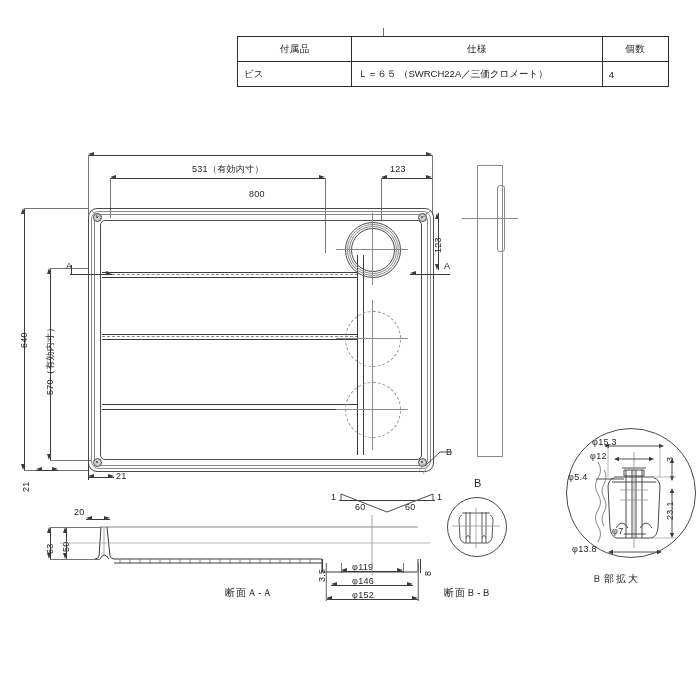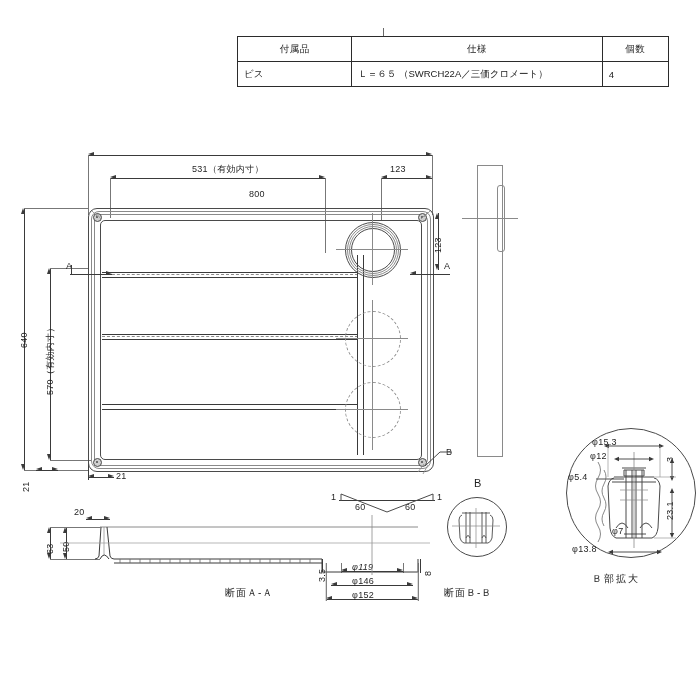--- a/index.html
+++ b/index.html
@@ -234,21 +234,21 @@
 
   <div class="ln vl" style="left:322px;top:559px;height:13px;"></div>
   <div class="lbl rot" style="left:318px;top:582px;">3.5</div>
 
   <div class="ln vl" style="left:420px;top:559px;height:14px;"></div>
   <div class="lbl rot" style="left:424px;top:576px;">8</div>
 
   <div class="ln hl" style="left:341px;top:571px;width:62px;"></div>
   <div class="ah l" style="left:341px;top:568.4px;"></div>
   <div class="ah r" style="left:397px;top:568.4px;"></div>
-  <div class="lbl" style="left:352px;top:563px;font-style:italic;">φ119</div>
+  <div class="lbl" style="left:352px;top:563px;">φ119</div>
 
   <div class="ln hl" style="left:331px;top:585px;width:82px;"></div>
   <div class="ah l" style="left:331px;top:582.4px;"></div>
   <div class="ah r" style="left:407px;top:582.4px;"></div>
   <div class="lbl" style="left:352px;top:577px;">φ146</div>
 
   <div class="ln hl" style="left:326px;top:599px;width:92px;"></div>
   <div class="ah l" style="left:326px;top:596.4px;"></div>
   <div class="ah r" style="left:412px;top:596.4px;"></div>
   <div class="lbl" style="left:352px;top:591px;">φ152</div>

